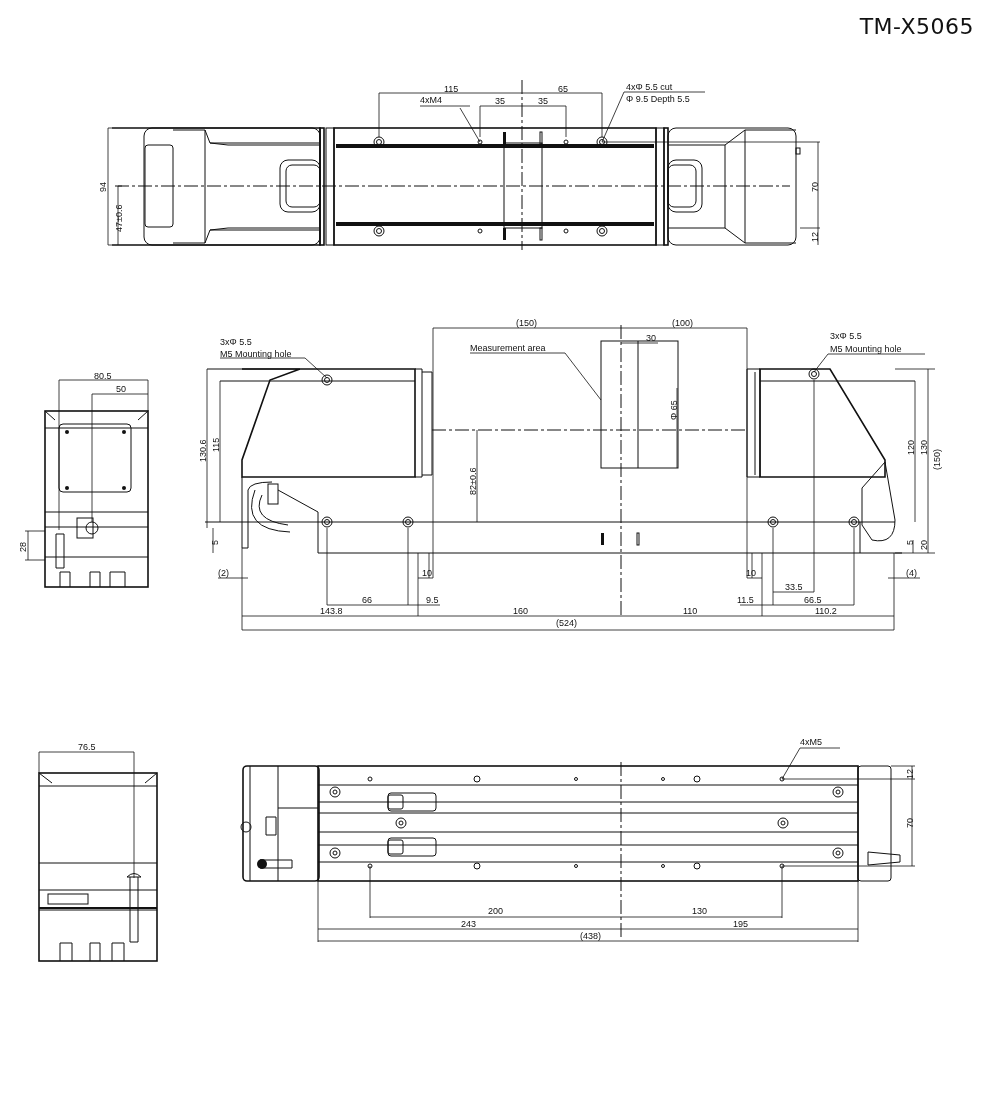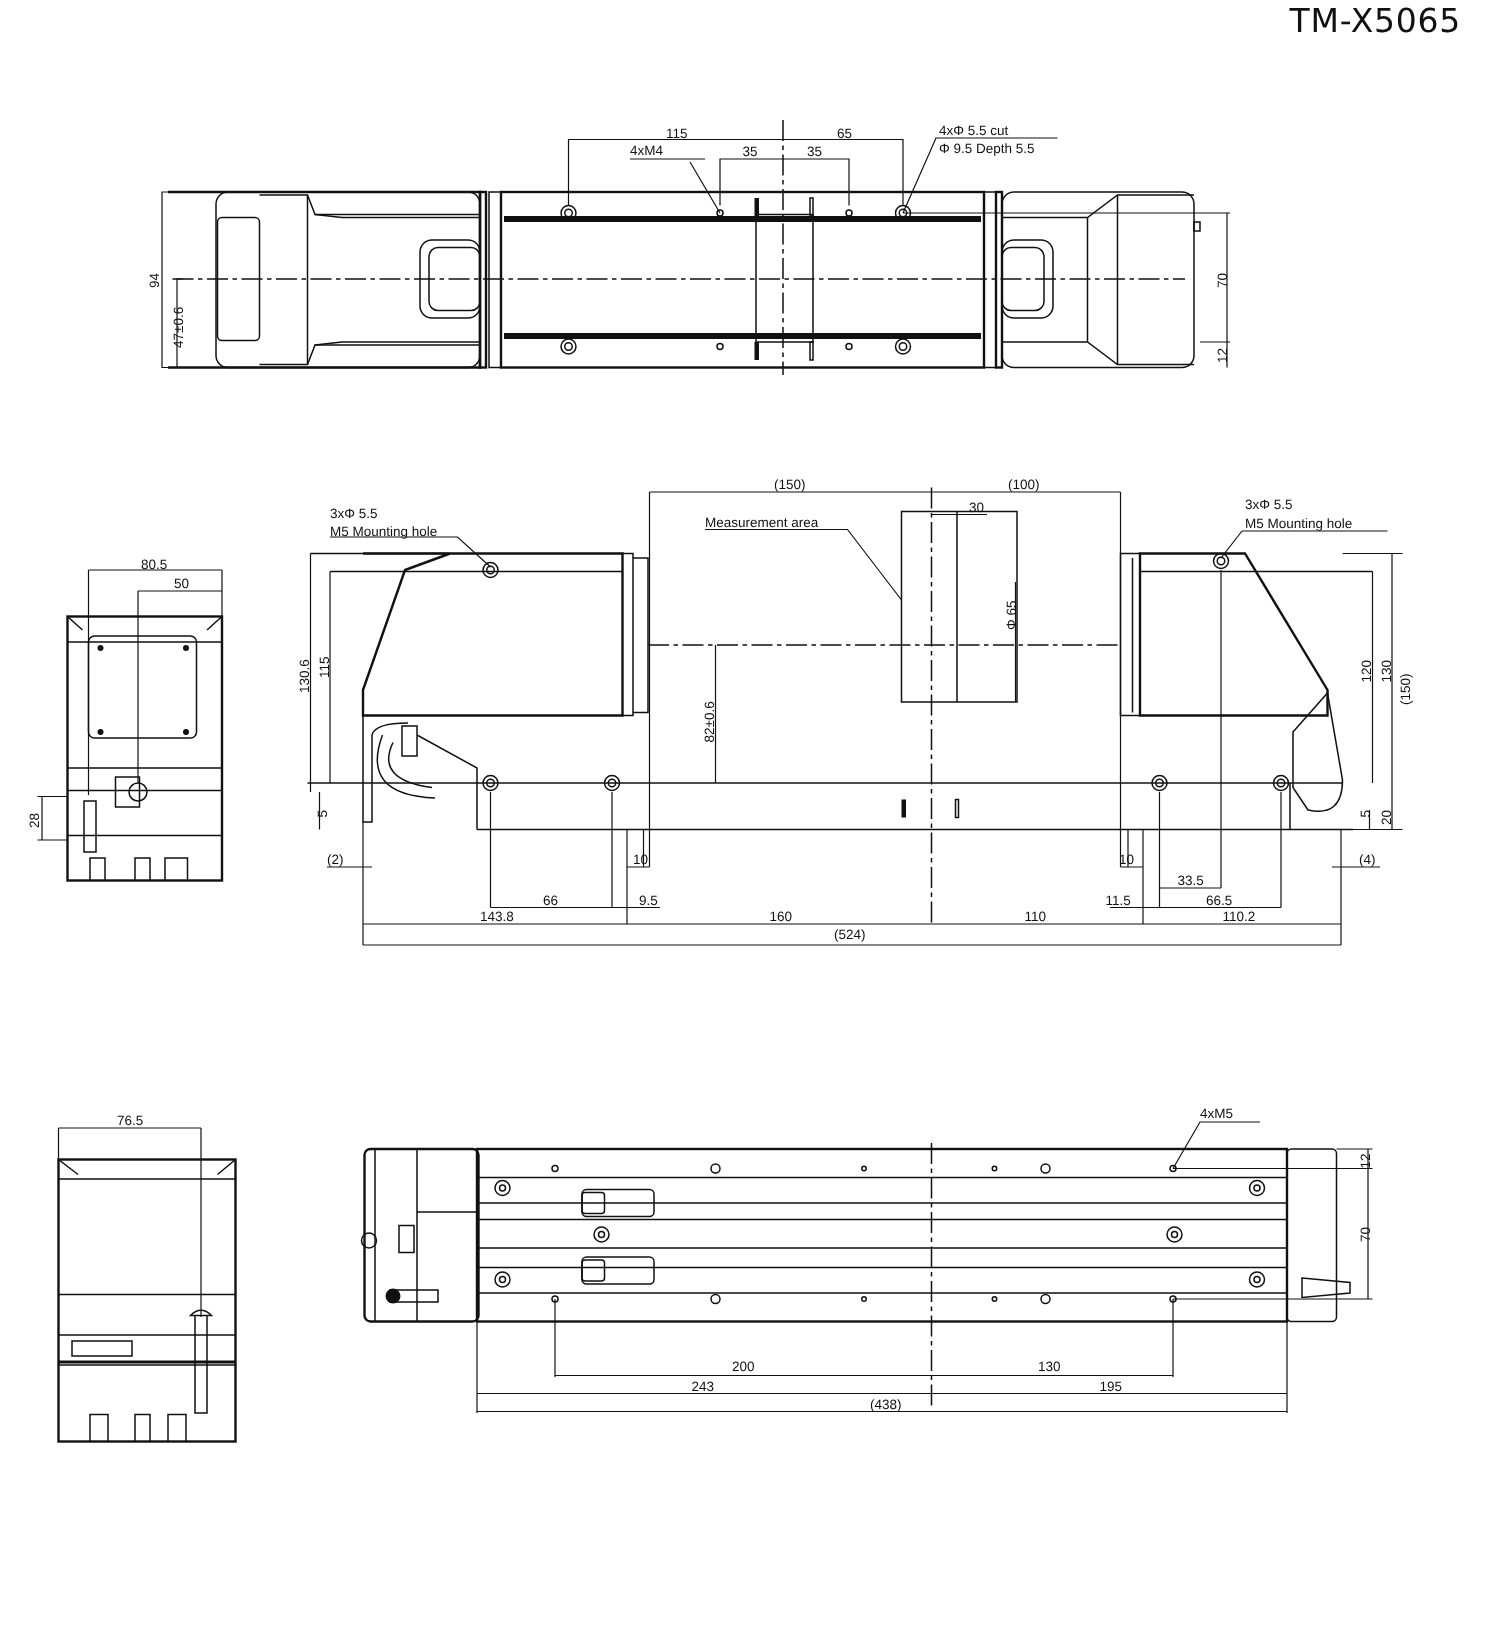--- a/index.html
+++ b/index.html
@@ -1,17 +1,17 @@
 <!DOCTYPE html>
 <html><head>
 <meta charset="utf-8">
 <style>
   html, body { margin:0; padding:0; background:#ffffff; }
   body { width:1000px; height:1100px; position:relative; overflow:hidden; font-family:"Liberation Sans", sans-serif; }
-  #title { position:absolute; top:2px; right:26px; font-size:22px; color:#111; letter-spacing:0.5px; font-family:"DejaVu Sans", sans-serif; }
+  #title { position:absolute; top:14px; right:26px; font-size:22px; color:#111; letter-spacing:0.5px; font-family:"DejaVu Sans", sans-serif; }
   svg { position:absolute; left:0; top:0; }
   .ln { stroke:#111; stroke-width:1; fill:none; }
   .thk { stroke:#111; stroke-width:1.6; fill:none; }
   .bar { stroke:#111; stroke-width:4; fill:none; }
   .ctr { stroke:#111; stroke-width:1; fill:none; stroke-dasharray:14 3 3 3; }
   .dim { stroke:#111; stroke-width:0.8; fill:none; }
   .txt { font-family:"Liberation Sans", sans-serif; font-size:9px; fill:#111; }
   .hole { stroke:#111; stroke-width:1; fill:none; }
   .dot { fill:#111; }
 </style>

